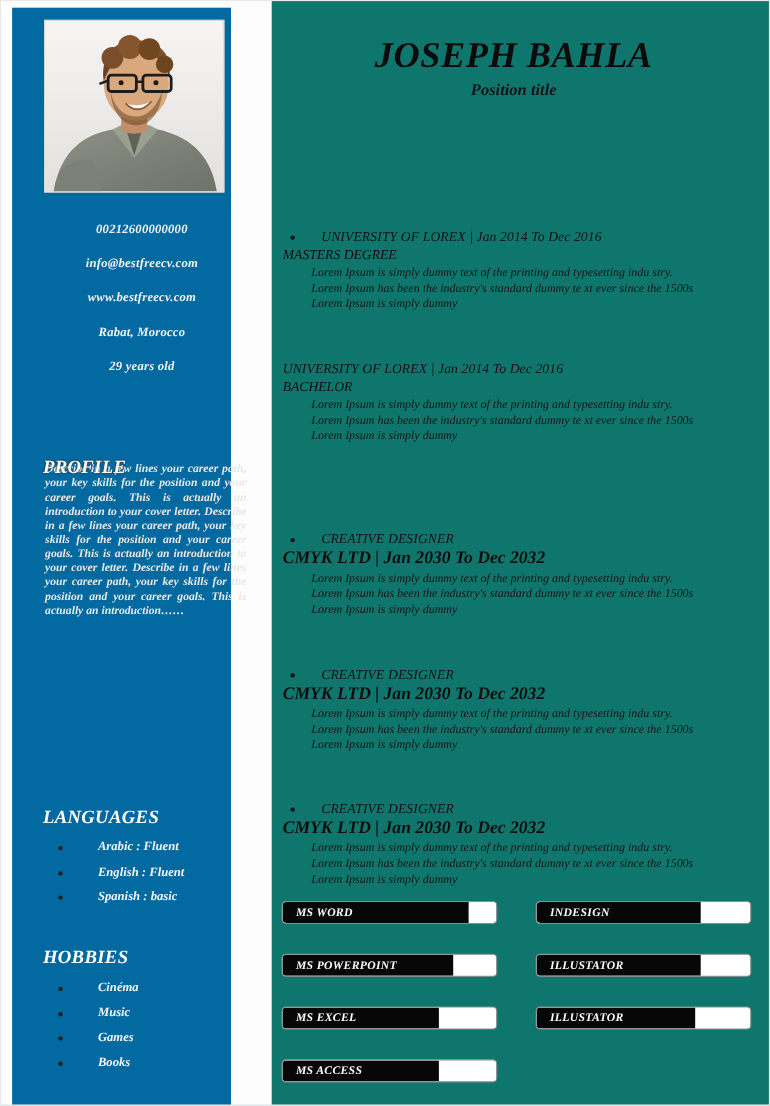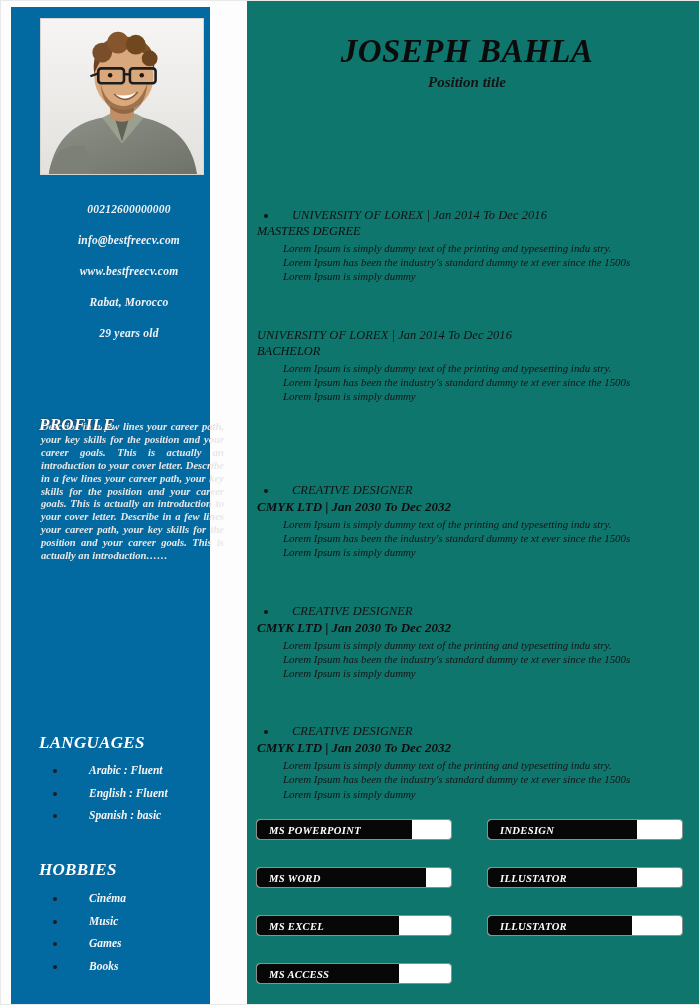--- a/index.html
+++ b/index.html
@@ -174,21 +174,21 @@
     color: #121212;
     letter-spacing: 0.1px;
     margin-top: 44px;
   }
   .entry.bulleted .entry-org { padding-left: 45px; }
   .entry .entry-org { padding-left: 10px; }
 
   .entry-sub {
     font-style: italic;
     font-weight: bold;
-    font-size: 13px;
+    font-size: 16px;
     color: #0d0d0d;
     padding-left: 10px;
     margin-top: 1px;
   }
   .entry-sub.plain {
     font-weight: normal;
     font-size: 12.4px;
   }
 
   .entry-desc {
@@ -388,28 +388,28 @@
           <div>Lorem Ipsum is simply dummy</div>
         </div>
       </div>
 
     </section>
 
     <section class="skills">
 
       <div class="skill-col skill-col-left">
         <div class="skill">
+          <div class="skill-fill" style="width: 87%;"></div>
+          <span class="skill-label">MS WORD</span>
+        </div>
+        <div class="skill">
           <div class="skill-fill" style="width: 80%;"></div>
           <span class="skill-label">MS POWERPOINT</span>
         </div>
         <div class="skill">
-          <div class="skill-fill" style="width: 87%;"></div>
-          <span class="skill-label">MS WORD</span>
-        </div>
-        <div class="skill">
           <div class="skill-fill" style="width: 73%;"></div>
           <span class="skill-label">MS EXCEL</span>
         </div>
         <div class="skill">
           <div class="skill-fill" style="width: 73%;"></div>
           <span class="skill-label">MS ACCESS</span>
         </div>
       </div>
 
       <div class="skill-col skill-col-right">

